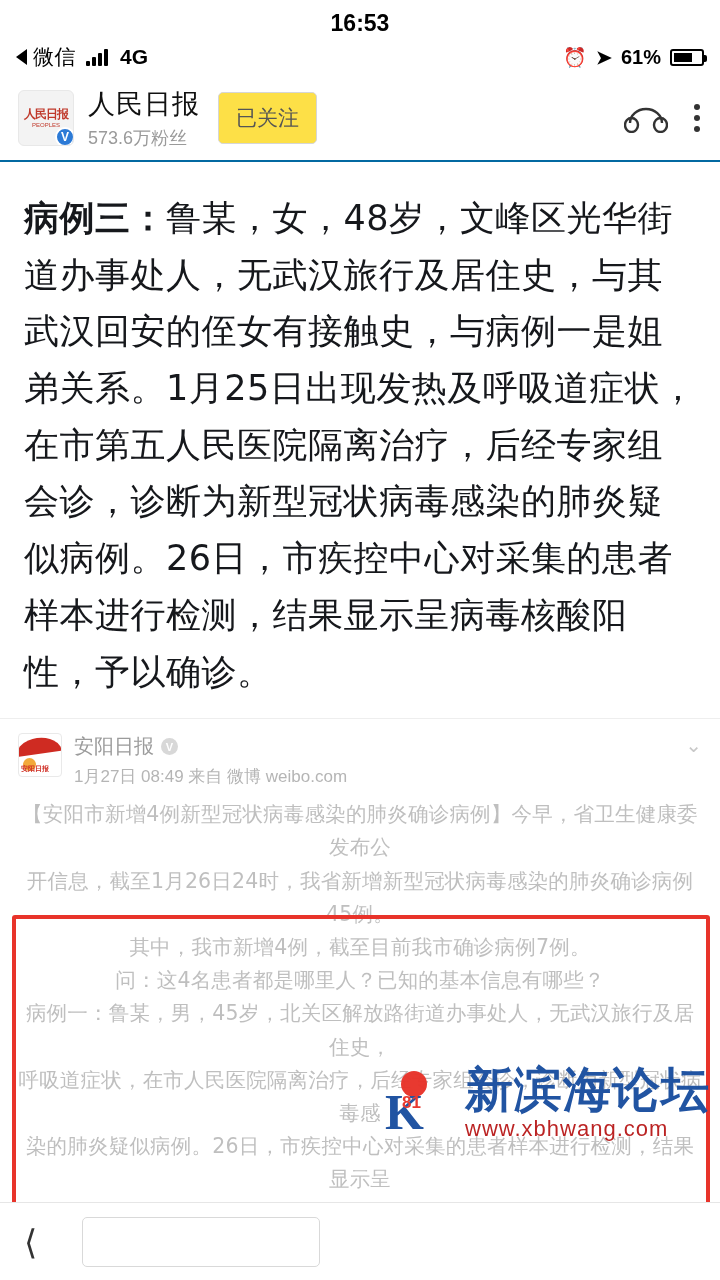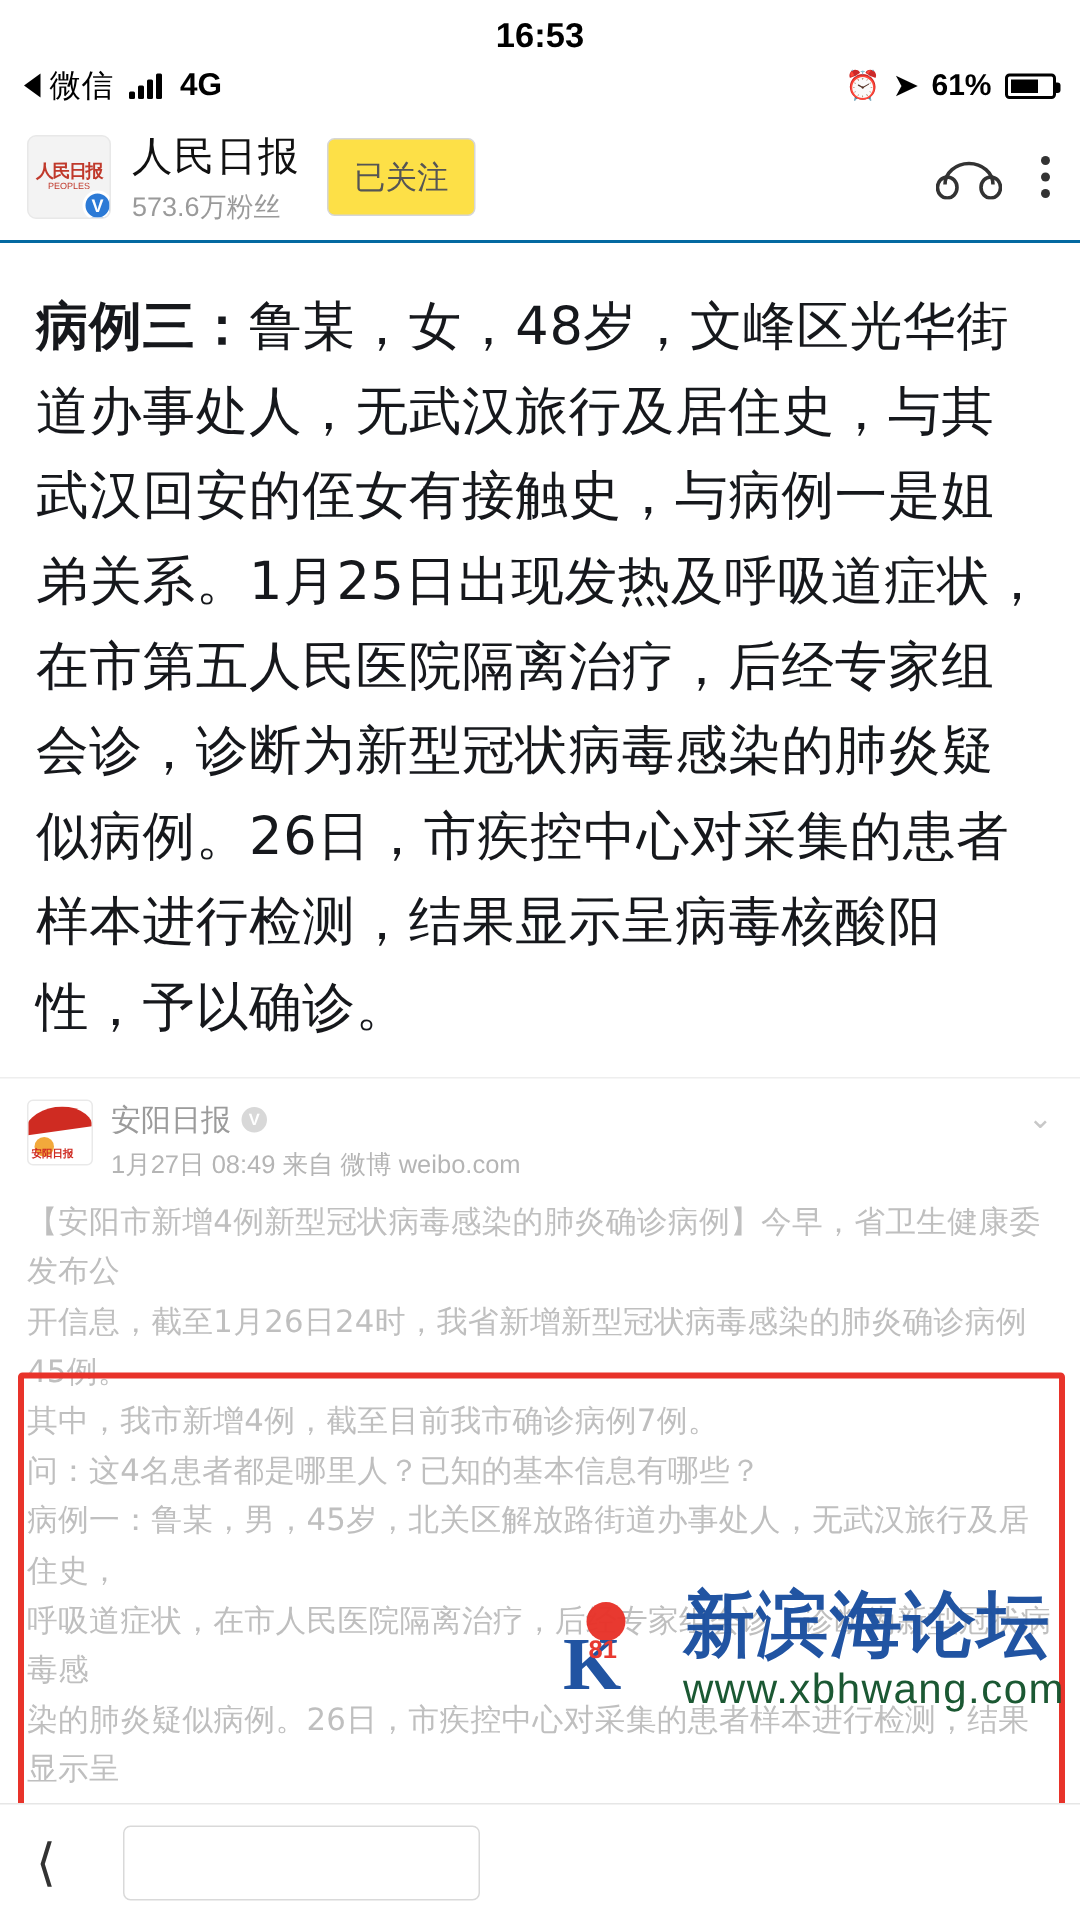--- a/index.html
+++ b/index.html
@@ -187,21 +187,21 @@
     align-self: flex-start;
   }
   .q-body {
     margin-top: 10px;
     font-size: 20.5px;
     line-height: 1.62;
     color: #bfbfbf;
     letter-spacing: 0.2px;
     font-family: "DejaVu Sans", sans-serif;
   }
-  .q-body .ln { display: block; }
+  .q-body .ln { display: block; text-align: center; }
   .redbox {
     position: absolute;
     left: 12px; right: 10px;
     top: 196px;
     height: 330px;
     border: 4px solid #e8332a;
     border-radius: 3px;
     pointer-events: none;
   }
 
@@ -227,21 +227,21 @@
   .wm-81 {
     position: absolute; left: 17px; top: 22px;
     font-size: 17px; color: #e8332a; font-weight: 700;
   }
   .wm-txt { display: flex; flex-direction: column; }
   .wm-title {
     font-size: 48px; font-weight: 700; color: #1a4fa0;
     letter-spacing: 1px; line-height: 1.1;
     font-family: "DejaVu Sans", sans-serif;
   }
-  .wm-url { font-size: 28px; color: #14532d; letter-spacing: 1px; }
+  .wm-url { font-size: 22px; color: #b91c1c; letter-spacing: 1px; }
 
   
   .bottombar {
     flex: 0 0 78px;
     border-top: 1px solid #e6e6e6;
     display: flex; align-items: center;
     padding: 0 24px;
     background: #fff;
   }
   .bb-back { font-size: 34px; color: #333; width: 48px; }

